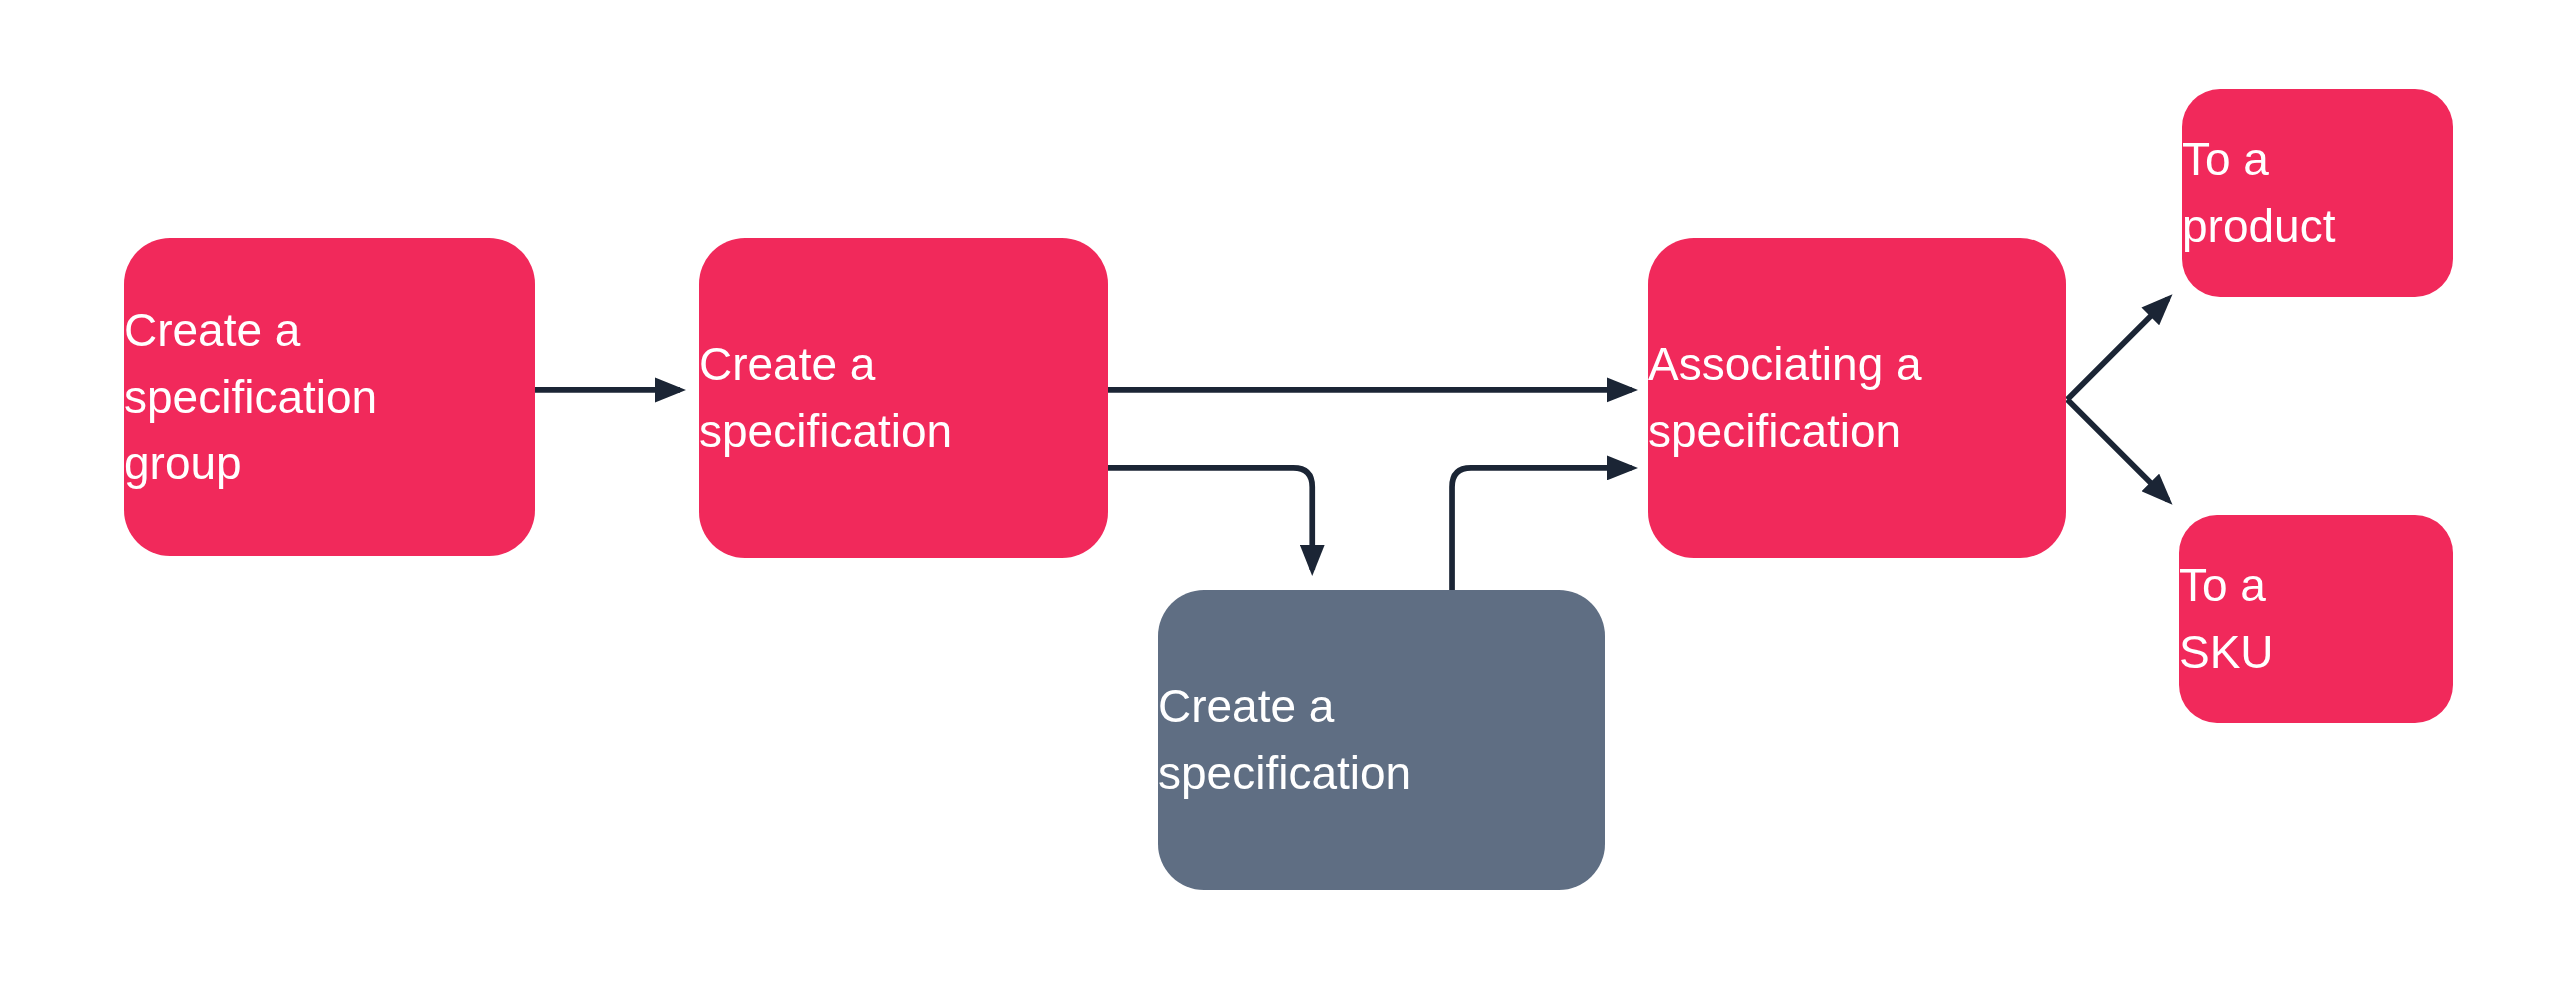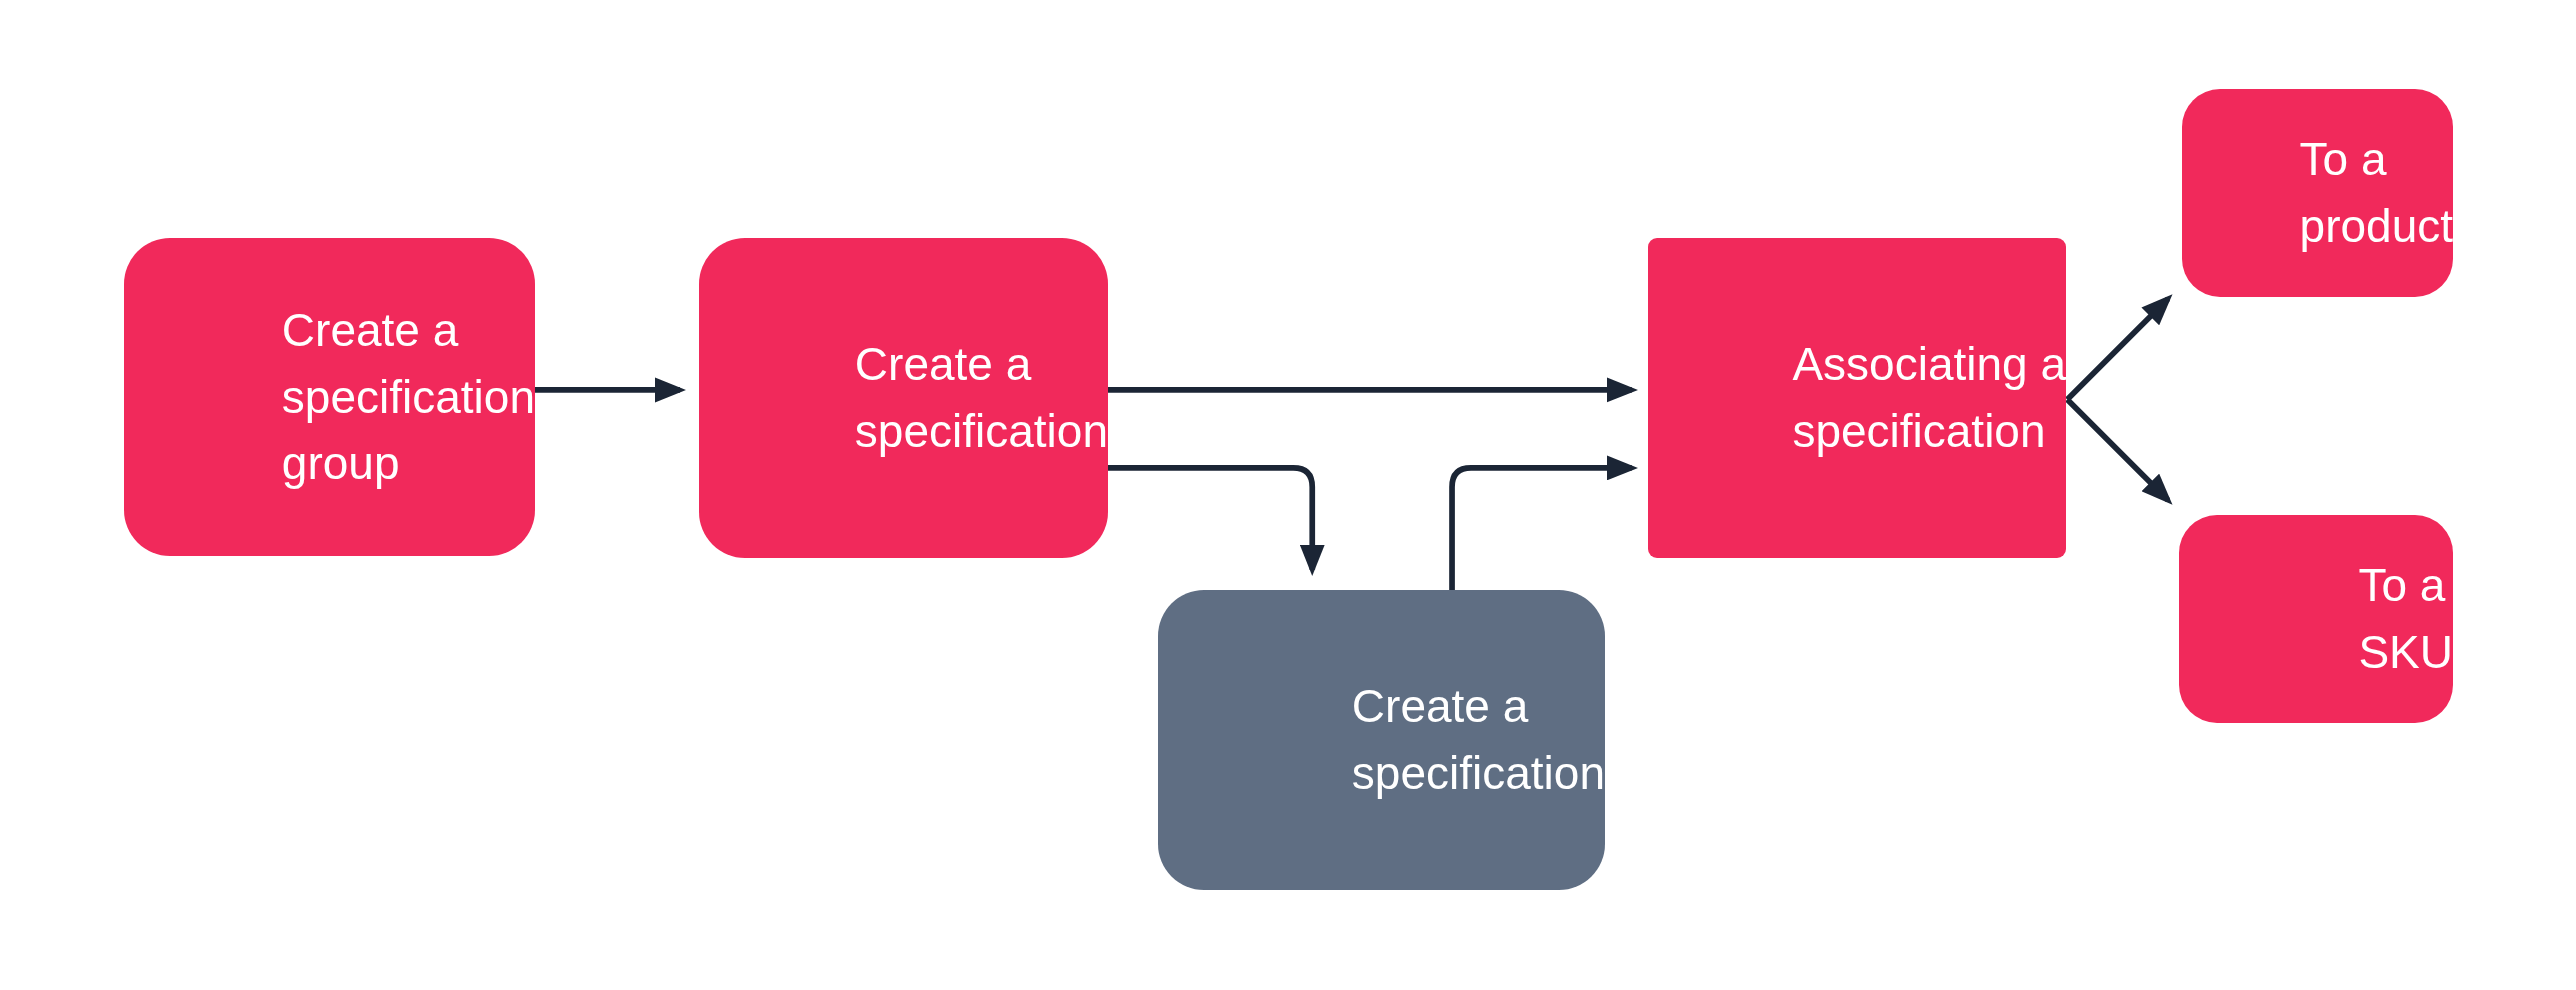--- a/index.html
+++ b/index.html
@@ -20,36 +20,36 @@
     left: 0;
     top: 0;
     width: 2576px;
     height: 991px;
     display: block;
   }
   .node {
     position: absolute;
     display: flex;
     align-items: center;
-    justify-content: flex-end;
+    justify-content: flex-start;
     color: #FFFFFF;
     font-size: 46px;
     line-height: 1.45;
     border-radius: 46px;
   }
   .node .label {
     text-align: left;
   }
   .node-primary { background: #F1295B; }
   .node-secondary { background: #5F6E83; }
 
   .node-group   { left: 124px;  top: 238px; width: 411px; height: 318px; }
   .node-spec    { left: 699px;  top: 238px; width: 409px; height: 320px; }
   .node-value   { left: 1158px; top: 590px; width: 447px; height: 300px; }
-  .node-assoc   { left: 1648px; top: 238px; width: 418px; height: 320px; border-radius: 9px; }
+  .node-assoc   { left: 1648px; top: 238px; width: 418px; height: 320px; }
   .node-product { left: 2182px; top: 89px;  width: 271px; height: 208px; border-radius: 38px; }
   .node-sku     { left: 2179px; top: 515px; width: 274px; height: 208px; border-radius: 38px; }
 </style>
 </head>
 <body>
 
 <div class="canvas">
 
   <svg class="connector-layer" viewBox="0 0 2709 1042" xmlns="http://www.w3.org/2000/svg">
     <defs>

